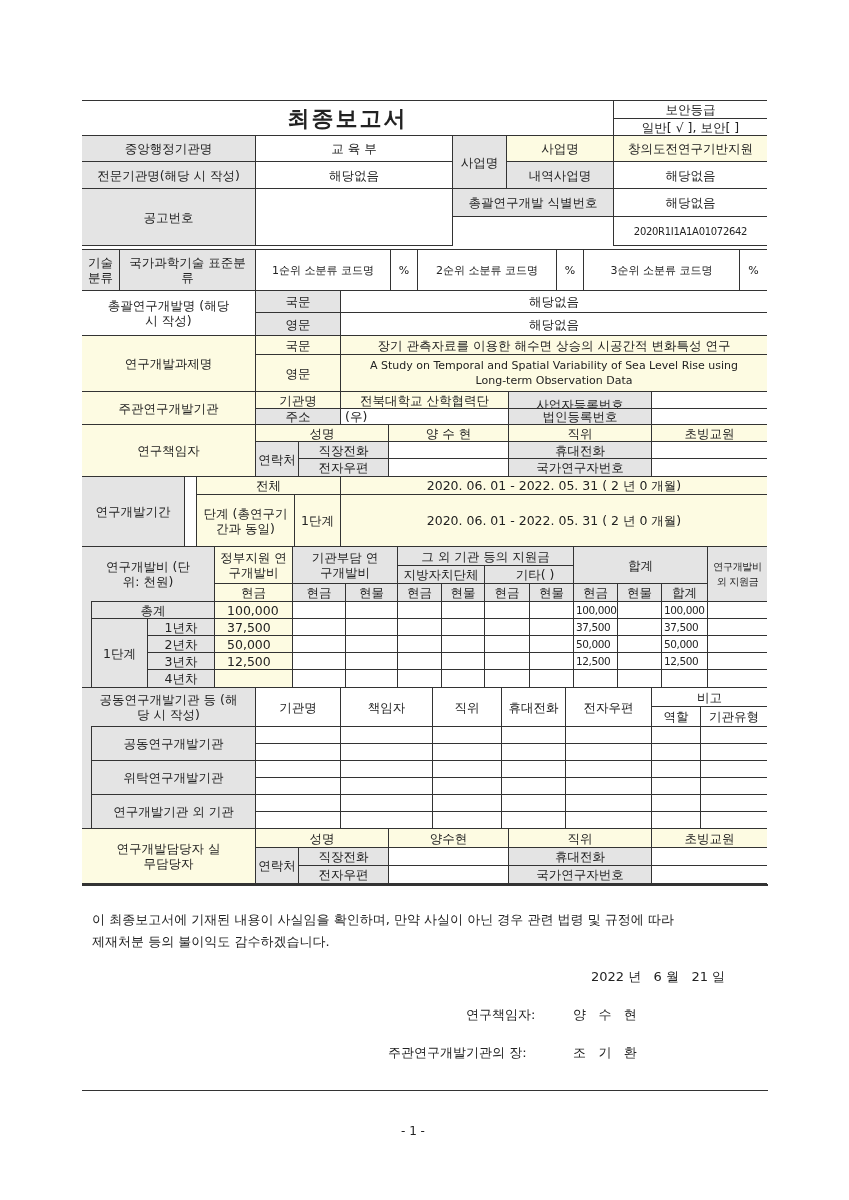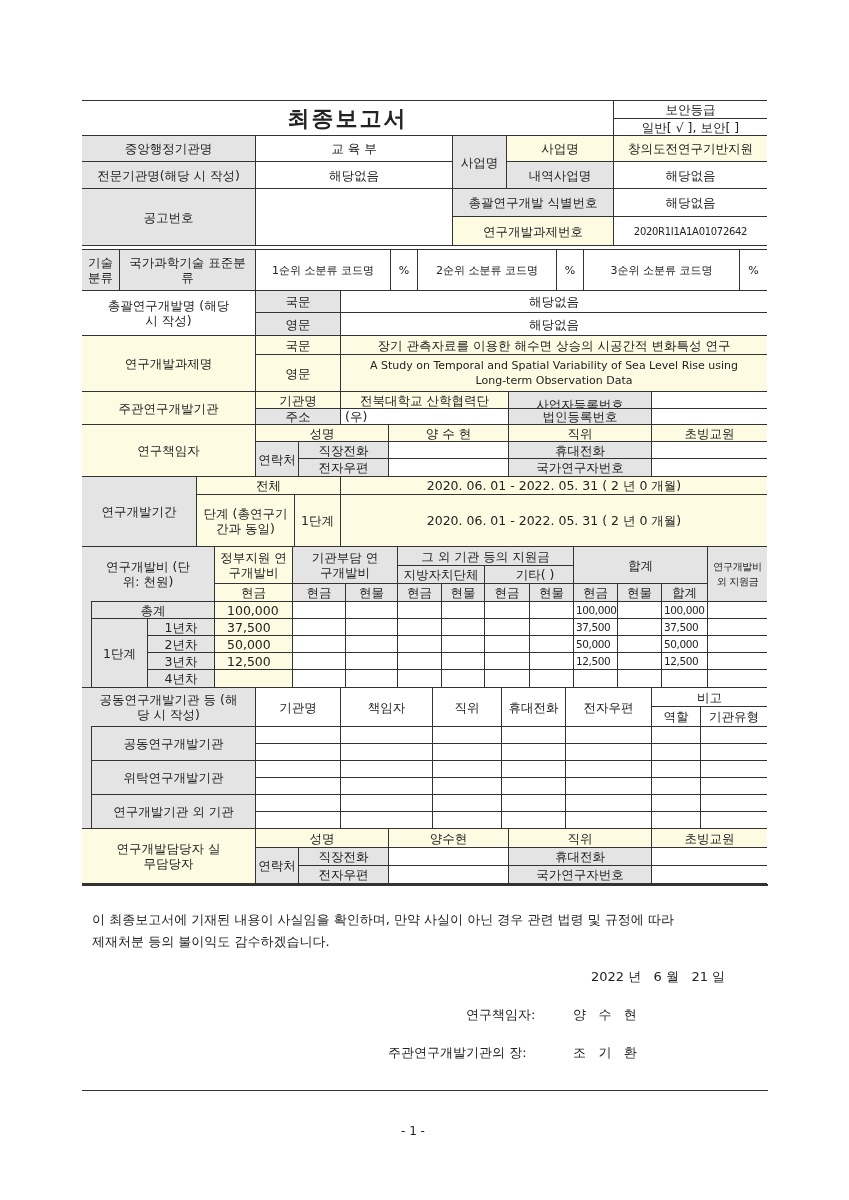--- a/index.html
+++ b/index.html
@@ -42,21 +42,20 @@
 
   <div class="c y nb-r" style="left:614px;top:136px;width:154px;height:27px;">창의도전연구기반지원</div>
   <div class="c w" style="left:256px;top:162px;width:198px;height:28px;">해당없음</div>
   <div class="c g" style="left:507px;top:162px;width:108px;height:28px;">내역사업명</div>
   <div class="c w nb-r" style="left:614px;top:162px;width:154px;height:28px;">해당없음</div>
 
   <div class="c g nb-l" style="left:83px;top:189px;width:174px;height:58px;">공고번호</div>
   <div class="c w" style="left:256px;top:189px;width:198px;height:58px;"></div>
   <div class="c g" style="left:453px;top:189px;width:162px;height:29px;">총괄연구개발 식별번호</div>
   <div class="c w nb-r" style="left:614px;top:189px;width:154px;height:29px;">해당없음</div>
-  <div class="c y" style="left:453px;top:217px;width:162px;height:30px;">연구개발과제번호</div>
   <div class="c w nb-r xs" style="left:614px;top:217px;width:154px;height:30px;">2020R1I1A1A01072642</div>
 
   <div class="c g nb-l wrap" style="left:83px;top:250px;width:38px;height:42px;">기술 분류</div>
   <div class="c g wrap" style="left:120px;top:250px;width:137px;height:42px;padding:0 8px;">국가과학기술 표준분류</div>
   <div class="c w sm" style="left:256px;top:250px;width:136px;height:42px;">1순위 소분류 코드명</div>
   <div class="c w sm" style="left:391px;top:250px;width:28px;height:42px;">%</div>
   <div class="c w sm" style="left:418px;top:250px;width:140px;height:42px;">2순위 소분류 코드명</div>
   <div class="c w sm" style="left:557px;top:250px;width:28px;height:42px;">%</div>
   <div class="c w sm" style="left:584px;top:250px;width:157px;height:42px;">3순위 소분류 코드명</div>
   <div class="c w sm nb-r" style="left:740px;top:250px;width:28px;height:42px;">%</div>
@@ -91,21 +90,21 @@
   <div class="c g" style="left:256px;top:442px;width:44px;height:36px;">연락처</div>
   <div class="c g" style="left:299px;top:442px;width:91px;height:18px;">직장전화</div>
   <div class="c w" style="left:389px;top:442px;width:121px;height:18px;"></div>
   <div class="c g" style="left:509px;top:442px;width:144px;height:18px;">휴대전화</div>
   <div class="c w nb-r" style="left:652px;top:442px;width:116px;height:18px;"></div>
   <div class="c g" style="left:299px;top:459px;width:91px;height:19px;">전자우편</div>
   <div class="c w" style="left:389px;top:459px;width:121px;height:19px;"></div>
   <div class="c g" style="left:509px;top:459px;width:144px;height:19px;">국가연구자번호</div>
   <div class="c w nb-r" style="left:652px;top:459px;width:116px;height:19px;"></div>
 
-  <div class="c g nb-l" style="left:83px;top:477px;width:115px;height:71px;">연구개발기간</div>
+  <div class="c g nb-l" style="left:83px;top:477px;width:103px;height:71px;">연구개발기간</div>
   <div class="c y" style="left:197px;top:477px;width:145px;height:19px;">전체</div>
   <div class="c y nb-r" style="left:341px;top:477px;width:427px;height:19px;">2020. 06. 01 - 2022. 05. 31 ( 2 년 0 개월)</div>
   <div class="c y wrap" style="left:197px;top:495px;width:99px;height:53px;padding:0 2px;">단계 (총연구기간과 동일)</div>
   <div class="c y" style="left:295px;top:495px;width:47px;height:53px;">1단계</div>
   <div class="c y nb-r" style="left:341px;top:495px;width:427px;height:53px;">2020. 06. 01 - 2022. 05. 31 ( 2 년 0 개월)</div>
 
   <div class="c g nb-l wrap" style="left:83px;top:547px;width:133px;height:56px;padding:0 22px;">연구개발비 (단위: 천원)</div>
   <div class="c y wrap" style="left:215px;top:547px;width:79px;height:38px;padding:0 4px;">정부지원 연구개발비</div>
   <div class="c g wrap" style="left:293px;top:547px;width:106px;height:38px;padding:0 16px;">기관부담 연구개발비</div>
   <div class="c g" style="left:398px;top:547px;width:177px;height:20px;">그 외 기관 등의 지원금</div>

